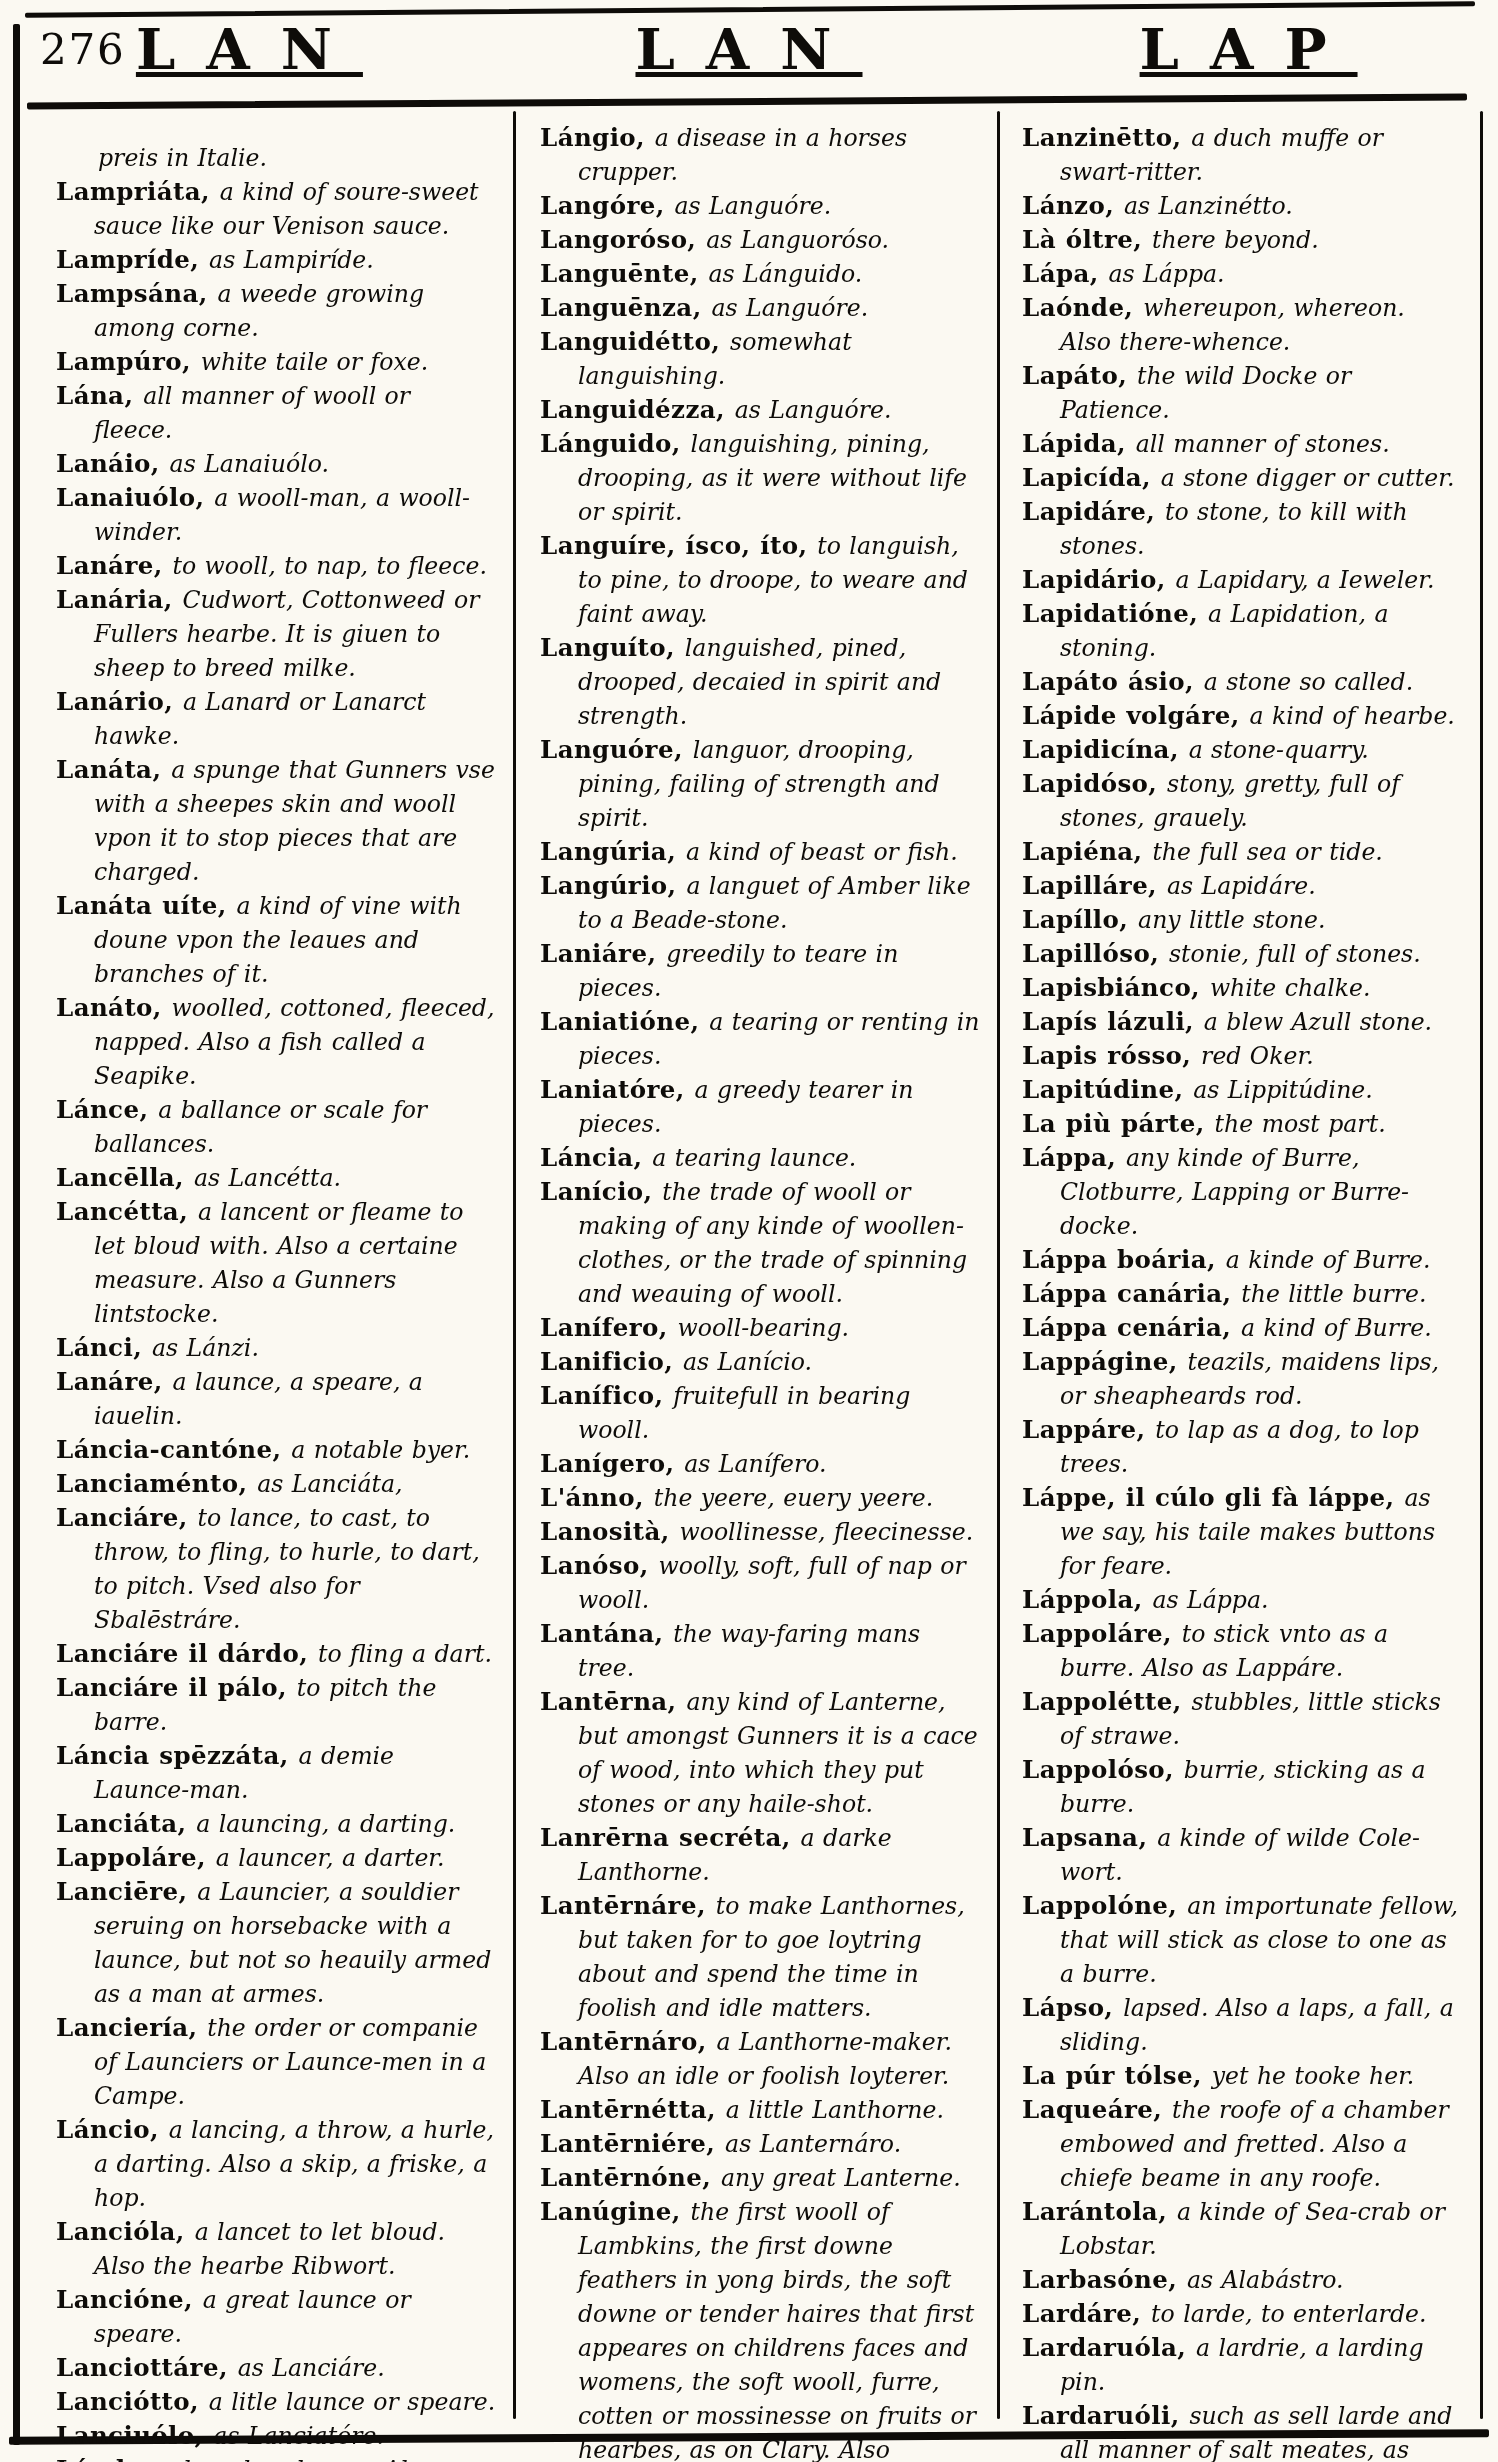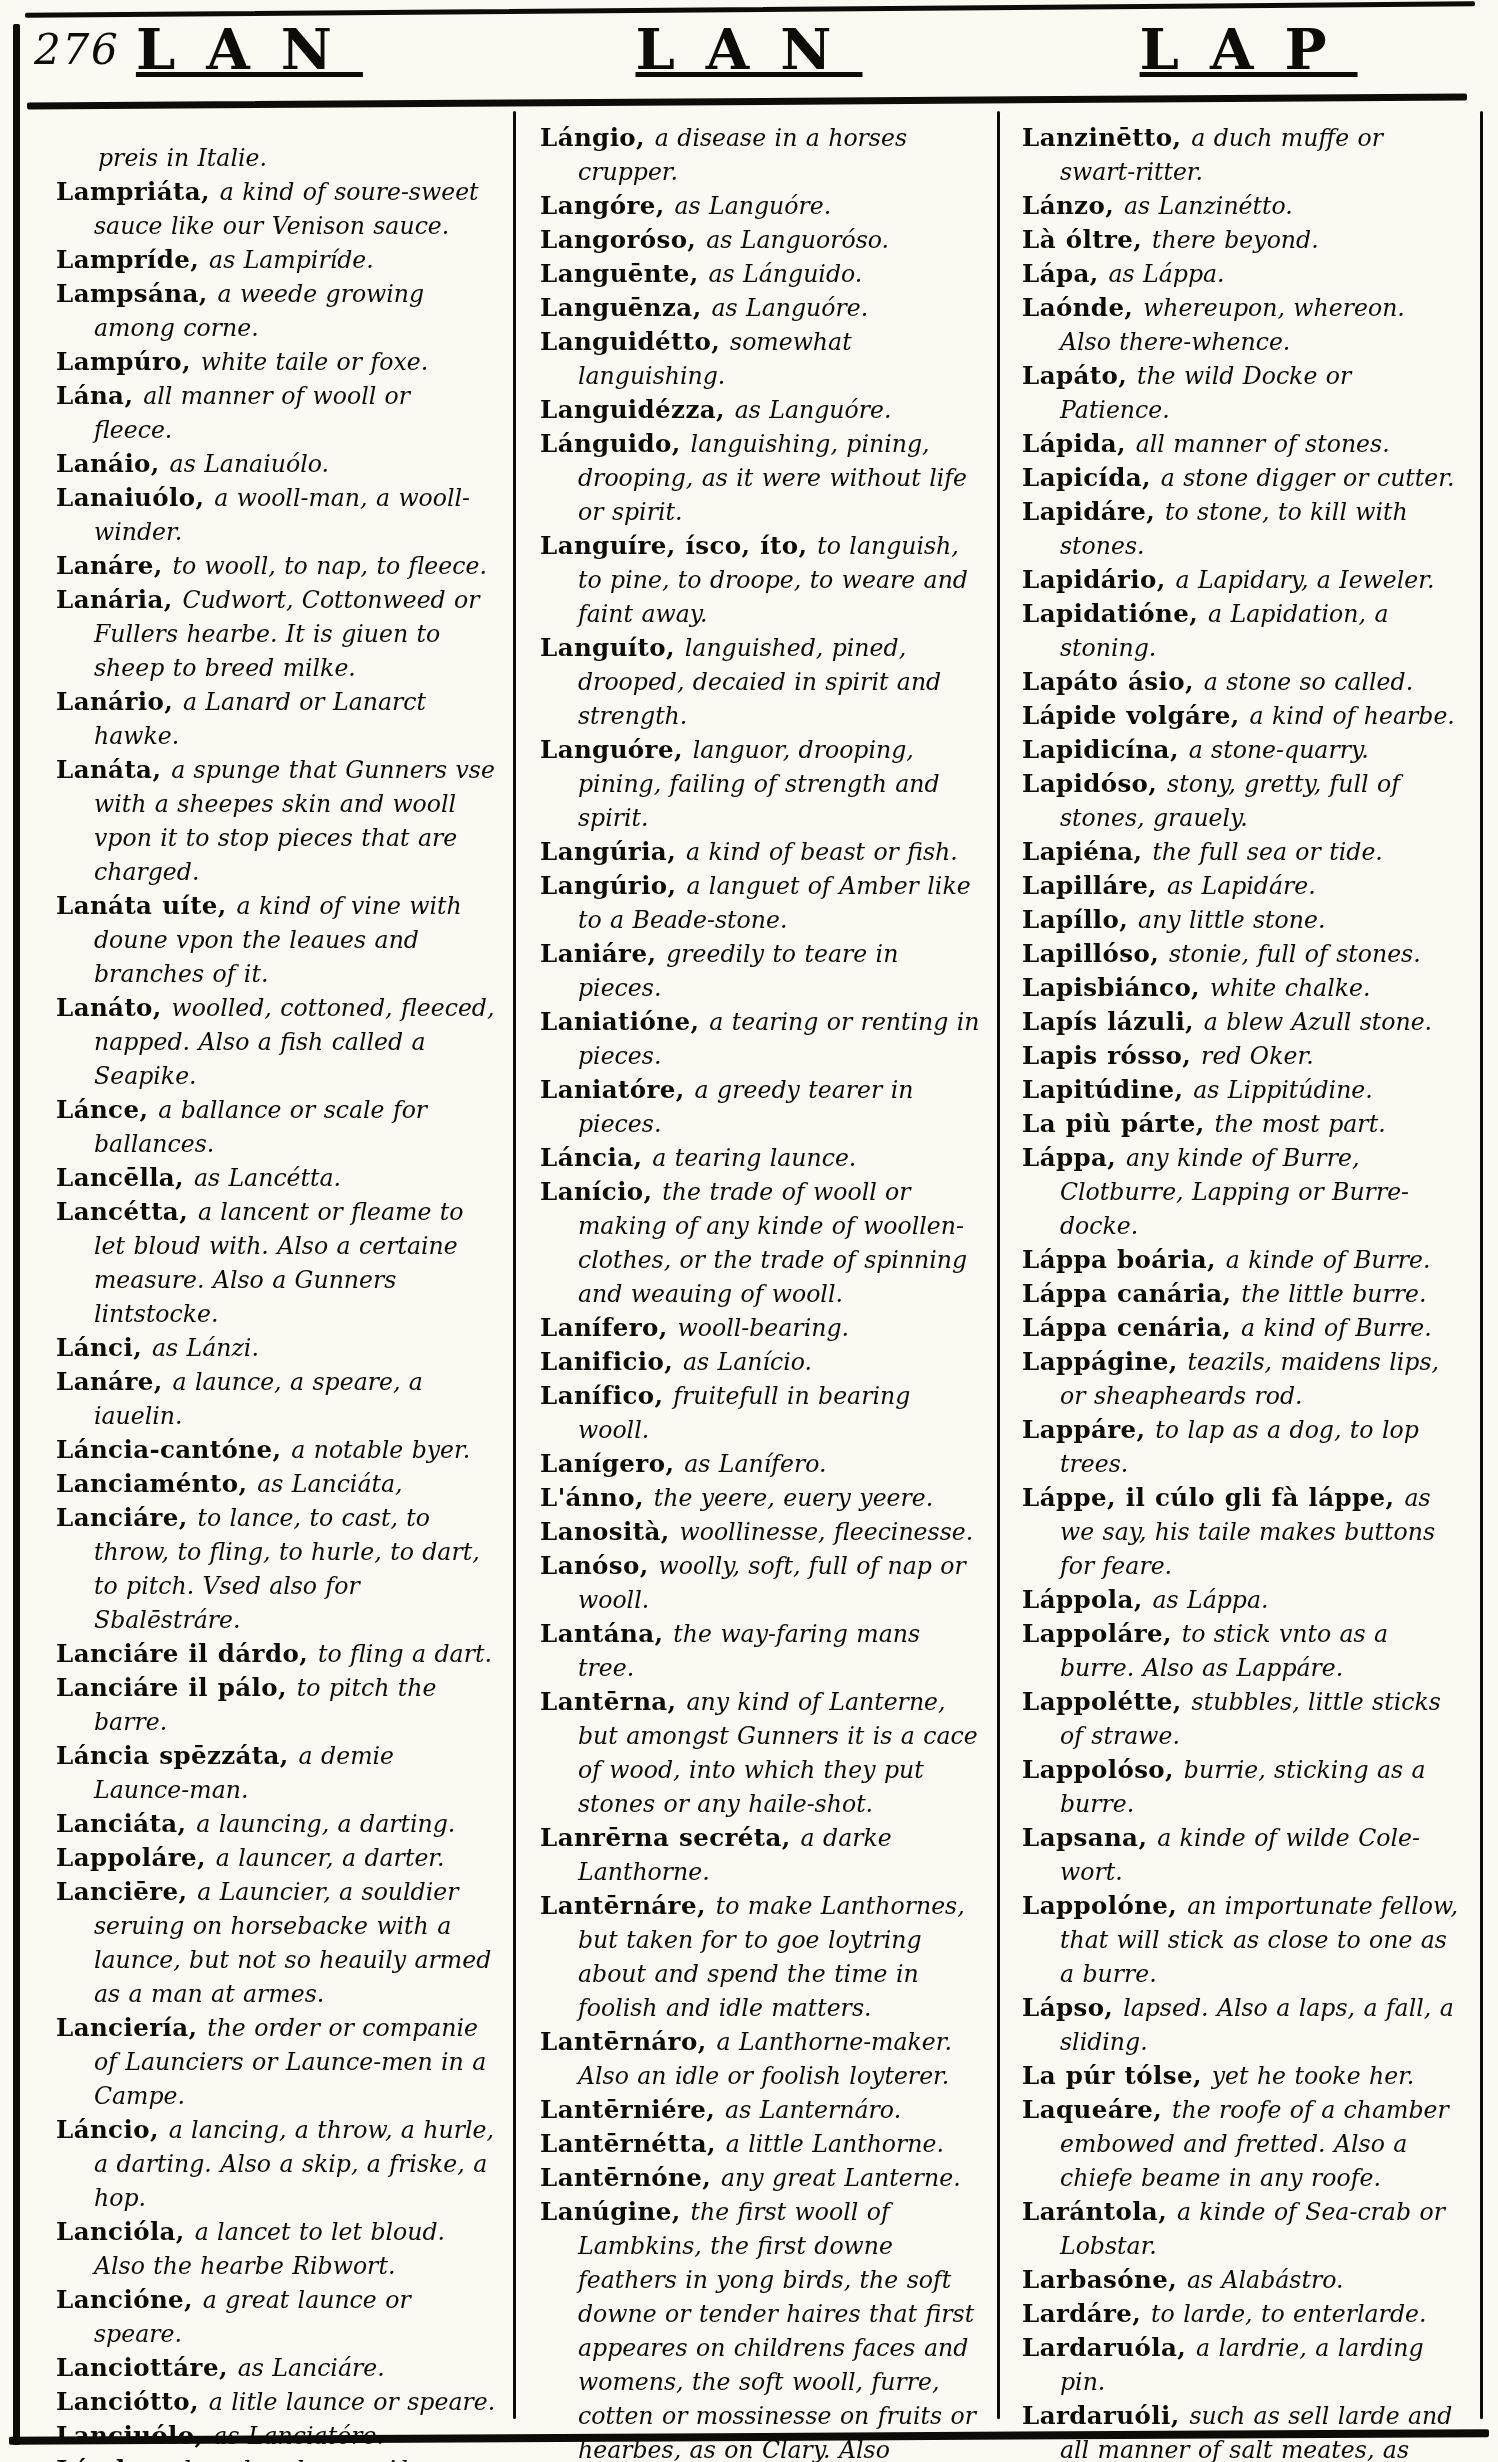--- a/index.html
+++ b/index.html
@@ -6,22 +6,22 @@
   body{
     width:1498px;height:2462px;position:relative;
     background:#fbf9f2;color:#0e0c09;
     font-family:"DejaVu Serif","Liberation Serif",serif;
     overflow:hidden;
   }
   .rule{position:absolute;background:#0e0c09;border-radius:1.8px}
   .rule.h{height:5.4px}
   
   .pageno{
-    position:absolute;left:34px;top:25px;
-    font-size:42px;font-style:italic;letter-spacing:1.8px;
+    position:absolute;left:40px;top:25px;
+    font-size:42px;letter-spacing:1.8px;
   }
   .running-head{
     position:absolute;top:16.3px;left:0;width:100%;
     display:flex;justify-content:space-between;
     pointer-events:none;
   }
   .running-head span{
     display:block;width:33.3%;text-align:center;
     font-size:56px;font-weight:bold;letter-spacing:31px;
     font-family:"DejaVu Serif","Liberation Serif",serif;
@@ -124,22 +124,22 @@
     <div class="entry"><span class="hw">Lanífico, </span><span class="def">fruitefull in bearing wooll.</span></div>
     <div class="entry"><span class="hw">Lanígero, </span><span class="def">as Lanífero.</span></div>
     <div class="entry"><span class="hw">L'ánno, </span><span class="def">the yeere, euery yeere.</span></div>
     <div class="entry"><span class="hw">Lanosità, </span><span class="def">woollinesse, fleecinesse.</span></div>
     <div class="entry"><span class="hw">Lanóso, </span><span class="def">woolly, soft, full of nap or wooll.</span></div>
     <div class="entry"><span class="hw">Lantána, </span><span class="def">the way-faring mans tree.</span></div>
     <div class="entry"><span class="hw">Lantērna, </span><span class="def">any kind of Lanterne, but amongst Gunners it is a cace of wood, into which they put stones or any haile-shot.</span></div>
     <div class="entry"><span class="hw">Lanrērna secréta, </span><span class="def">a darke Lanthorne.</span></div>
     <div class="entry"><span class="hw">Lantērnáre, </span><span class="def">to make Lanthornes, but taken for to goe loytring about and spend the time in foolish and idle matters.</span></div>
     <div class="entry"><span class="hw">Lantērnáro, </span><span class="def">a Lanthorne-maker. Also an idle or foolish loyterer.</span></div>
+    <div class="entry"><span class="hw">Lantērnétta, </span><span class="def">a little Lanthorne.</span></div>
     <div class="entry"><span class="hw">Lantērniére, </span><span class="def">as Lanternáro.</span></div>
-    <div class="entry"><span class="hw">Lantērnétta, </span><span class="def">a little Lanthorne.</span></div>
     <div class="entry"><span class="hw">Lantērnóne, </span><span class="def">any great Lanterne.</span></div>
     <div class="entry"><span class="hw">Lanúgine, </span><span class="def">the first wooll of Lambkins, the first downe feathers in yong birds, the soft downe or tender haires that first appeares on childrens faces and womens, the soft wooll, furre, cotten or mossinesse on fruits or hearbes, as on Clary. Also Nappy-downe. Also Linsey-wollsie. Also Doune-seed.</span></div>
   </div>
 <div class="col" id="col3">
     <div class="entry"><span class="hw">Lanzinētto, </span><span class="def">a duch muffe or swart-ritter.</span></div>
     <div class="entry"><span class="hw">Lánzo, </span><span class="def">as Lanzinétto.</span></div>
     <div class="entry"><span class="hw">Là óltre, </span><span class="def">there beyond.</span></div>
     <div class="entry"><span class="hw">Lápa, </span><span class="def">as Láppa.</span></div>
     <div class="entry"><span class="hw">Laónde, </span><span class="def">whereupon, whereon. Also there-whence.</span></div>
     <div class="entry"><span class="hw">Lapáto, </span><span class="def">the wild Docke or Patience.</span></div>

